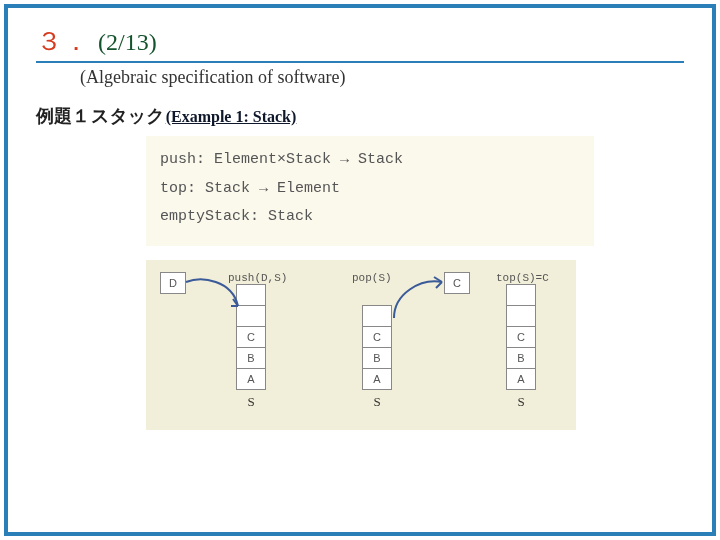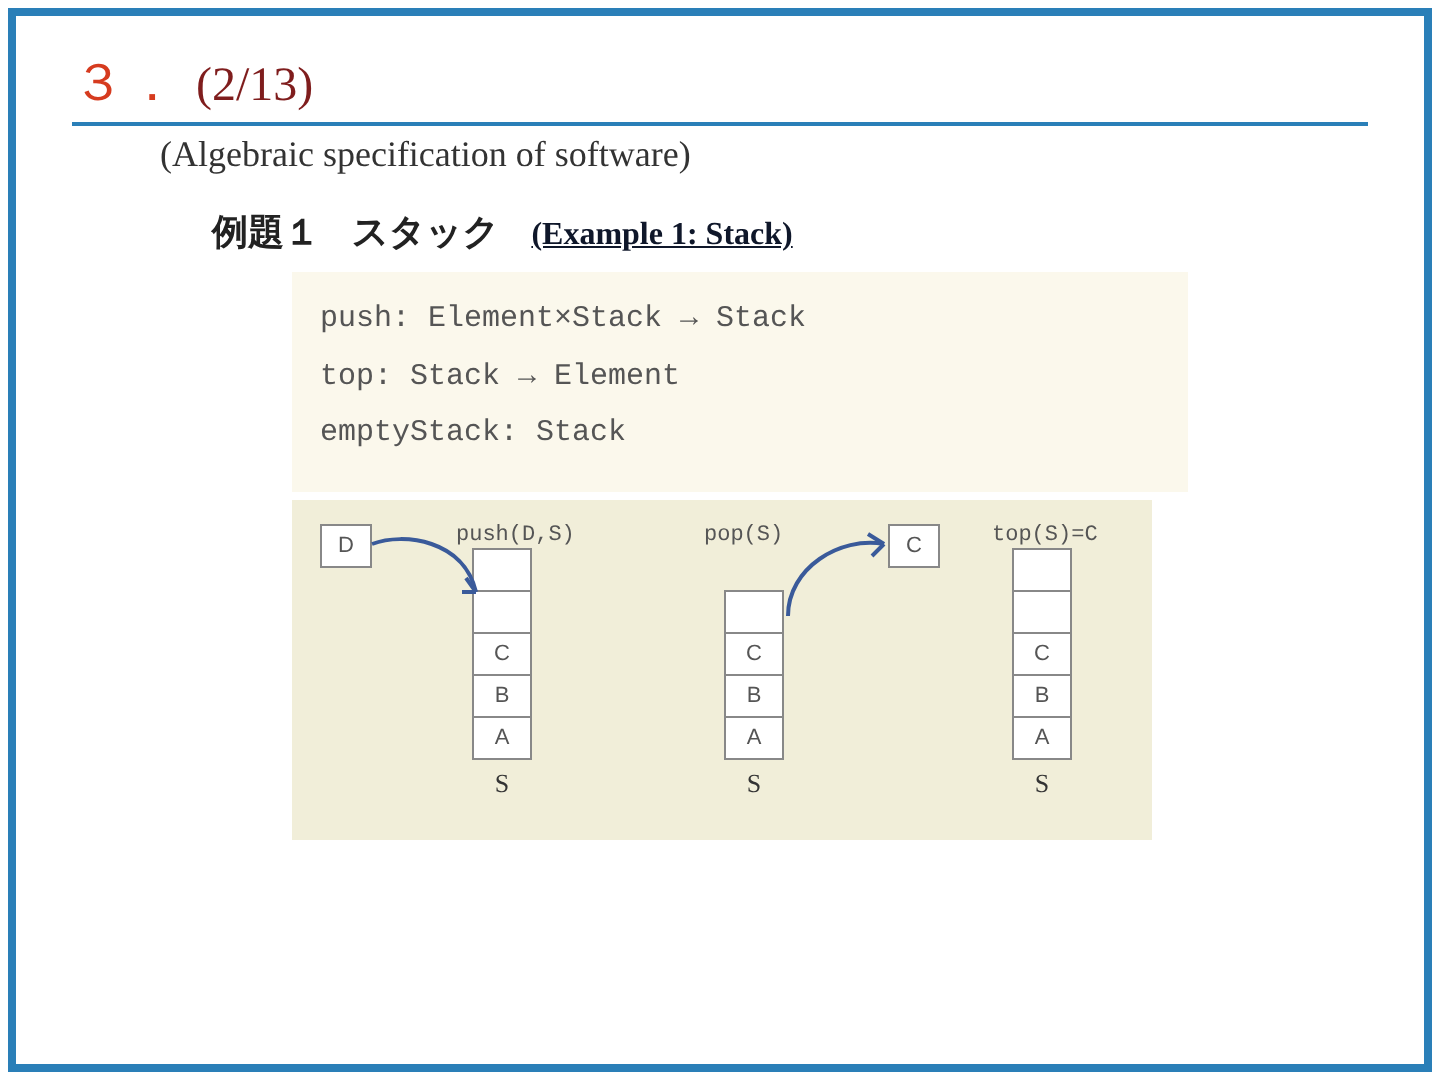--- a/index.html
+++ b/index.html
@@ -27,36 +27,35 @@
     padding-bottom: 2px;
     margin-bottom: 4px;
   }
   .title-main {
     color: #d63b1f;
     font-size: 26px;
     font-weight: 500;
     letter-spacing: 1px;
   }
   .title-page {
-    color: #7f1d1d;
+    color: #14532d;
     font-size: 24px;
     font-family: Georgia, serif;
   }
   .subtitle {
     font-size: 18px;
     color: #333;
     margin-left: 44px;
     font-family: Georgia, serif;
     margin-bottom: 16px;
   }
   .example-row {
     display: flex;
     align-items: baseline;
-    gap: 16px;
-    margin-left: 70px;
+    gap: 1px;
     margin-bottom: 8px;
   }
   .example-jp {
     font-size: 18px;
     font-weight: 600;
     color: #222;
   }
   .example-en {
     font-size: 16px;
     font-weight: 600;
@@ -66,21 +65,21 @@
   }
   .sig-box {
     background: #fbf8ec;
     margin-left: 110px;
     width: 420px;
     padding: 10px 14px 14px 14px;
     font-family: "Courier New", monospace;
     font-size: 15px;
     color: #555;
     line-height: 1.9;
-    margin-bottom: 4px;
+    margin-bottom: 14px;
   }
   .diagram-box {
     background: #f1eed9;
     margin-left: 110px;
     width: 430px;
     height: 170px;
     position: relative;
     font-family: Arial, sans-serif;
     color: #555;
   }

